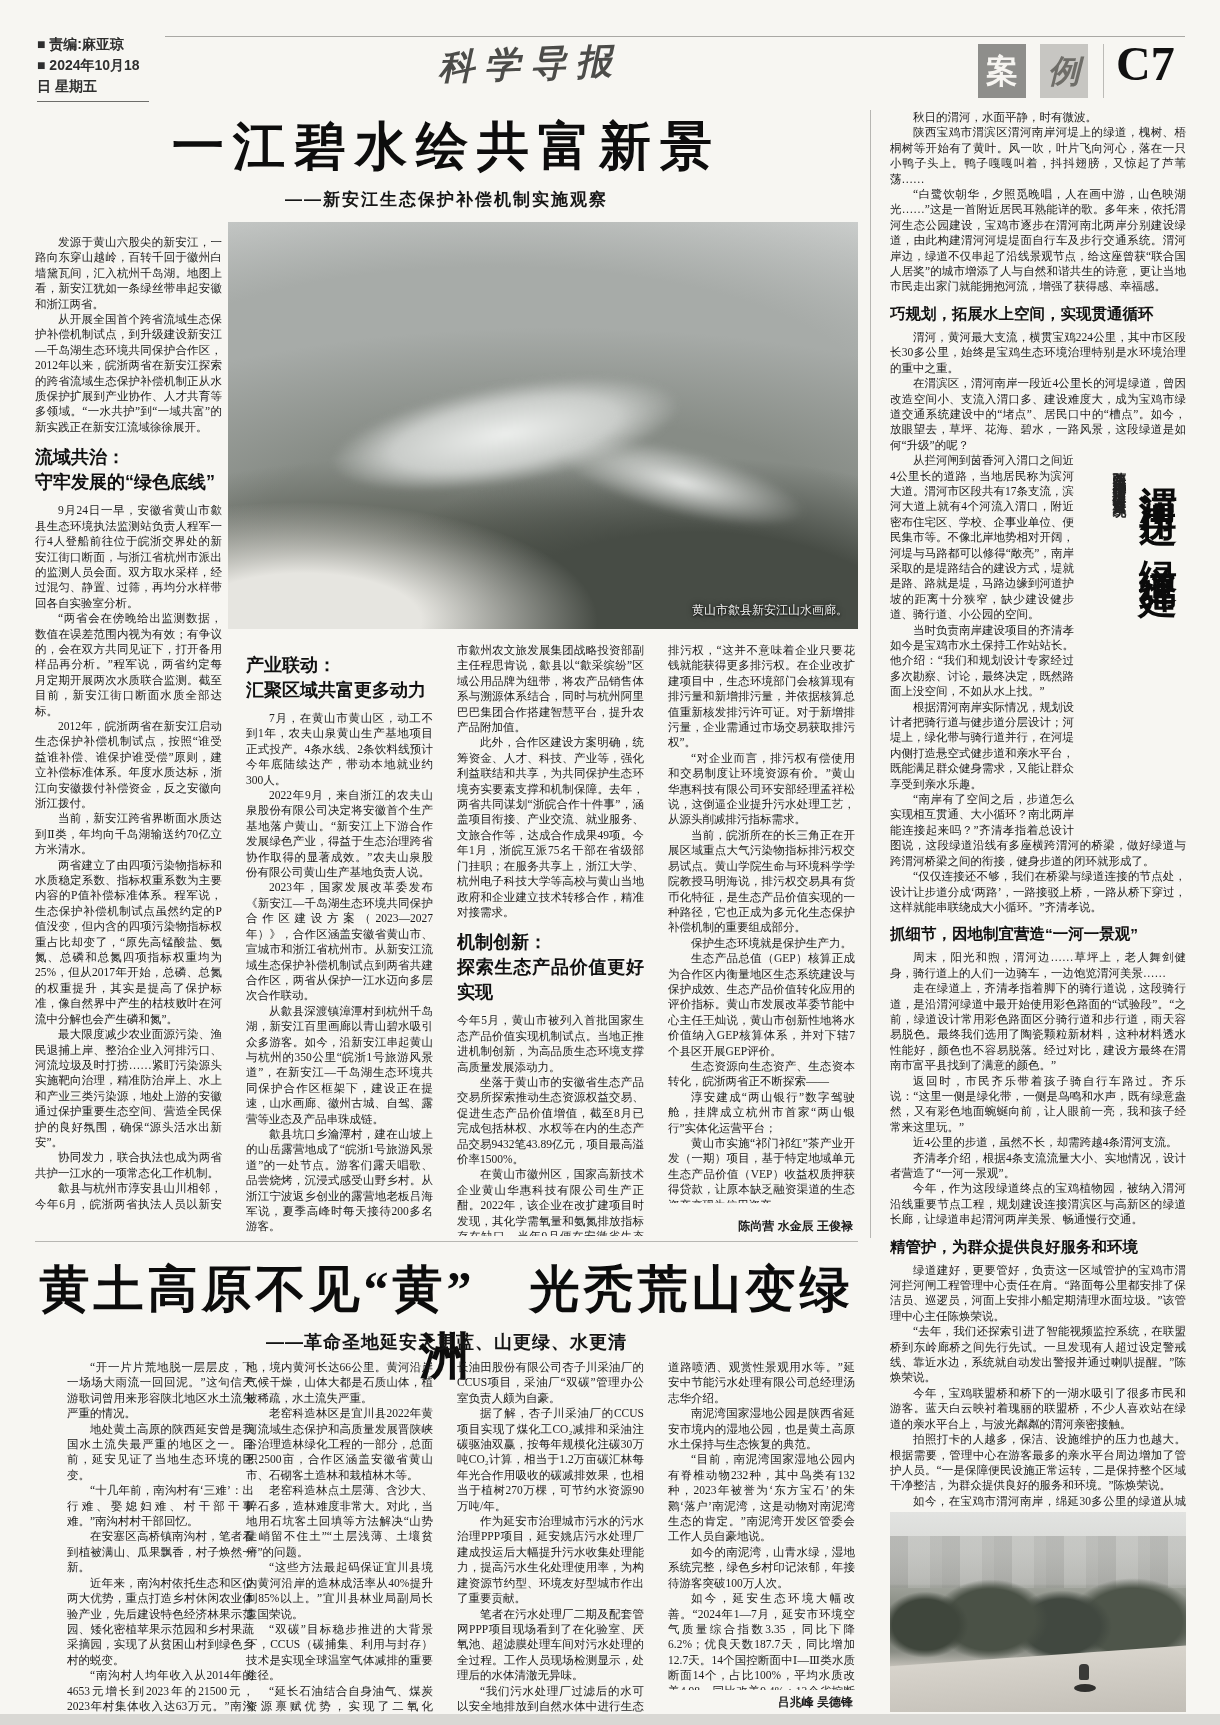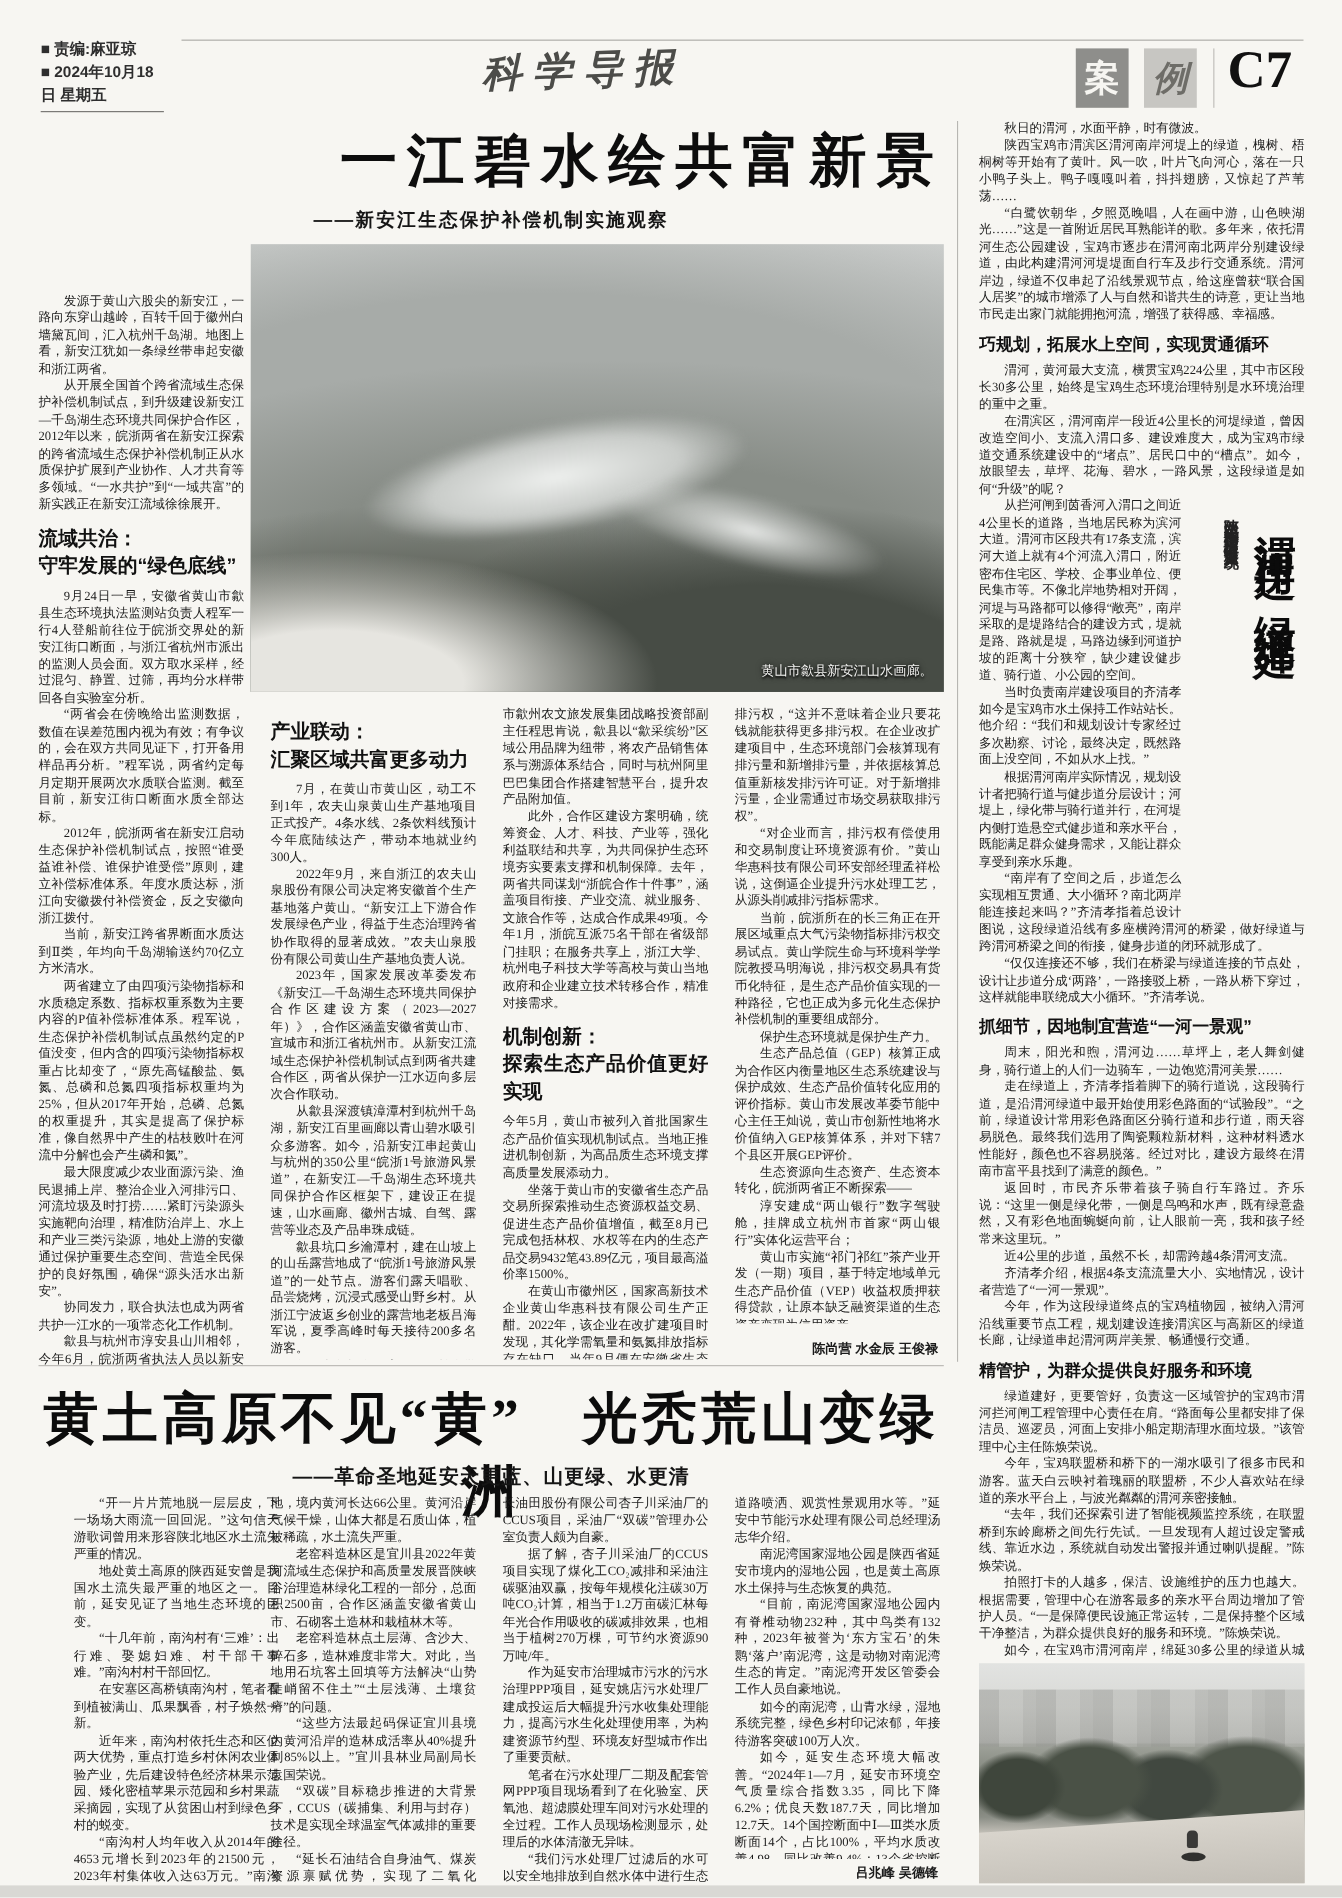--- a/index.html
+++ b/index.html
@@ -22,21 +22,21 @@
   .colbox{position:absolute;overflow:hidden;font-size:11.5px;line-height:15.4px;text-align:justify;}
   .colbox p{margin:0;text-indent:2em;}
   .cont > .paras > p:first-child, .cont > p:first-child{text-indent:0;}
   .sec-head{font-family:"Liberation Sans",sans-serif;font-weight:bold;font-size:18px;line-height:25px;
             white-space:pre-line;margin:10px 0 8px;text-indent:0;color:#111;}
   .rail-head{font-family:"Liberation Sans",sans-serif;font-weight:bold;font-size:15.5px;line-height:20px;
              margin:9px 0 6px;color:#111;}
   .byline{position:absolute;right:2px;bottom:2px;font-weight:bold;font-family:"Liberation Sans",sans-serif;
           font-size:12px;background:#f7f6f2;padding-left:8px;}
   
-  .main-head{position:absolute;left:35px;top:112px;width:823px;text-align:right;
+  .main-head{position:absolute;left:35px;top:112px;width:823px;text-align:center;
              font-family:"Liberation Sans",sans-serif;font-weight:900;font-size:52px;letter-spacing:9px;color:#0d0d0d;}
   .main-sub{position:absolute;left:35px;top:188px;width:823px;text-align:center;
             font-family:"Liberation Sans",sans-serif;font-weight:bold;font-size:17px;letter-spacing:2px;color:#161616;}
   .photo1{position:absolute;left:228px;top:222px;width:630px;height:407px;overflow:hidden;
      background:
        radial-gradient(420px 170px at 12% 98%, #e6e5e0 0 28%, rgba(230,229,224,0) 70%),
        radial-gradient(520px 250px at 74% 102%, #474c45 0 42%, rgba(71,76,69,0) 72%),
        radial-gradient(640px 280px at 28% 106%, #575b52 0 40%, rgba(87,91,82,0) 70%),
        radial-gradient(760px 250px at 52% 72%, #878c86 0 38%, rgba(135,140,134,0) 75%),
        radial-gradient(900px 320px at 42% 44%, #a7aba8 0 42%, rgba(167,171,168,0) 78%),
@@ -99,21 +99,21 @@
 
   <div class="main-head">一江碧水绘共富新景</div>
   <div class="main-sub">——新安江生态保护补偿机制实施观察</div>
 
   <div class="photo1">
     <div class="river"></div>
     <div class="river2"></div>
     <span class="cap">黄山市歙县新安江山水画廊。</span>
   </div>
 
-  <div class="colbox" style="left:35px;top:235px;width:187px;height:977px;margin-top:32px;">
+  <div class="colbox" style="left:35px;top:235px;width:187px;height:977px;">
     <div class="paras">
         <p>发源于黄山六股尖的新安江，一路向东穿山越岭，百转千回于徽州白墙黛瓦间，汇入杭州千岛湖。地图上看，新安江犹如一条绿丝带串起安徽和浙江两省。</p>
         <p>从开展全国首个跨省流域生态保护补偿机制试点，到升级建设新安江—千岛湖生态环境共同保护合作区，2012年以来，皖浙两省在新安江探索的跨省流域生态保护补偿机制正从水质保护扩展到产业协作、人才共育等多领域。“一水共护”到“一域共富”的新实践正在新安江流域徐徐展开。</p>
       </div>
     <div class="sec-head">流域共治：
 守牢发展的“绿色底线”</div>
     <div class="paras">
         <p>9月24日一早，安徽省黄山市歙县生态环境执法监测站负责人程军一行4人登船前往位于皖浙交界处的新安江街口断面，与浙江省杭州市派出的监测人员会面。双方取水采样，经过混匀、静置、过筛，再均分水样带回各自实验室分析。</p>
         <p>“两省会在傍晚给出监测数据，数值在误差范围内视为有效；有争议的，会在双方共同见证下，打开备用样品再分析。”程军说，两省约定每月定期开展两次水质联合监测。截至目前，新安江街口断面水质全部达标。</p>
         <p>2012年，皖浙两省在新安江启动生态保护补偿机制试点，按照“谁受益谁补偿、谁保护谁受偿”原则，建立补偿标准体系。年度水质达标，浙江向安徽拨付补偿资金，反之安徽向浙江拨付。</p>
@@ -198,22 +198,22 @@
         <p>周末，阳光和煦，渭河边……草坪上，老人舞剑健身，骑行道上的人们一边骑车，一边饱览渭河美景……</p>
         <p>走在绿道上，齐清孝指着脚下的骑行道说，这段骑行道，是沿渭河绿道中最开始使用彩色路面的“试验段”。“之前，绿道设计常用彩色路面区分骑行道和步行道，雨天容易脱色。最终我们选用了陶瓷颗粒新材料，这种材料透水性能好，颜色也不容易脱落。经过对比，建设方最终在渭南市富平县找到了满意的颜色。”</p>
         <p>返回时，市民齐乐带着孩子骑自行车路过。齐乐说：“这里一侧是绿化带，一侧是鸟鸣和水声，既有绿意盎然，又有彩色地面蜿蜒向前，让人眼前一亮，我和孩子经常来这里玩。”</p>
         <p>近4公里的步道，虽然不长，却需跨越4条渭河支流。</p>
         <p>齐清孝介绍，根据4条支流流量大小、实地情况，设计者营造了“一河一景观”。</p>
         <p>今年，作为这段绿道终点的宝鸡植物园，被纳入渭河沿线重要节点工程，规划建设连接渭滨区与高新区的绿道长廊，让绿道串起渭河两岸美景、畅通慢行交通。</p>
       </div>
     <div class="rail-head">精管护，为群众提供良好服务和环境</div>
     <div class="paras">
         <p>绿道建好，更要管好，负责这一区域管护的宝鸡市渭河拦河闸工程管理中心责任在肩。“路面每公里都安排了保洁员、巡逻员，河面上安排小船定期清理水面垃圾。”该管理中心主任陈焕荣说。</p>
+        <p>“去年，我们还探索引进了智能视频监控系统，在联盟桥到东岭廊桥之间先行先试。一旦发现有人超过设定警戒线、靠近水边，系统就自动发出警报并通过喇叭提醒。”陈焕荣说。</p>
         <p>今年，宝鸡联盟桥和桥下的一湖水吸引了很多市民和游客。蓝天白云映衬着瑰丽的联盟桥，不少人喜欢站在绿道的亲水平台上，与波光粼粼的渭河亲密接触。</p>
-        <p>“去年，我们还探索引进了智能视频监控系统，在联盟桥到东岭廊桥之间先行先试。一旦发现有人超过设定警戒线、靠近水边，系统就自动发出警报并通过喇叭提醒。”陈焕荣说。</p>
         <p>拍照打卡的人越多，保洁、设施维护的压力也越大。根据需要，管理中心在游客最多的亲水平台周边增加了管护人员。“一是保障便民设施正常运转，二是保持整个区域干净整洁，为群众提供良好的服务和环境。”陈焕荣说。</p>
       </div>
     <p><span>如今，在宝鸡市渭河南岸，绵延30多公里的绿道从城西的渭滨区蜿蜒到城东的高新区，在此基础上形成的慢行交通系统已成为城市交通的重要组成部分。绿道上，临河的护栏延伸向远方，灯柱上的音箱播放着舒缓的乐曲，人们脚步悠闲。</span></p>
   </div>
 
   <div class="photo2">
     <div class="bld"></div>
     <div class="trees"></div>
     <div class="path"></div>
     <div class="cyclist"></div>

